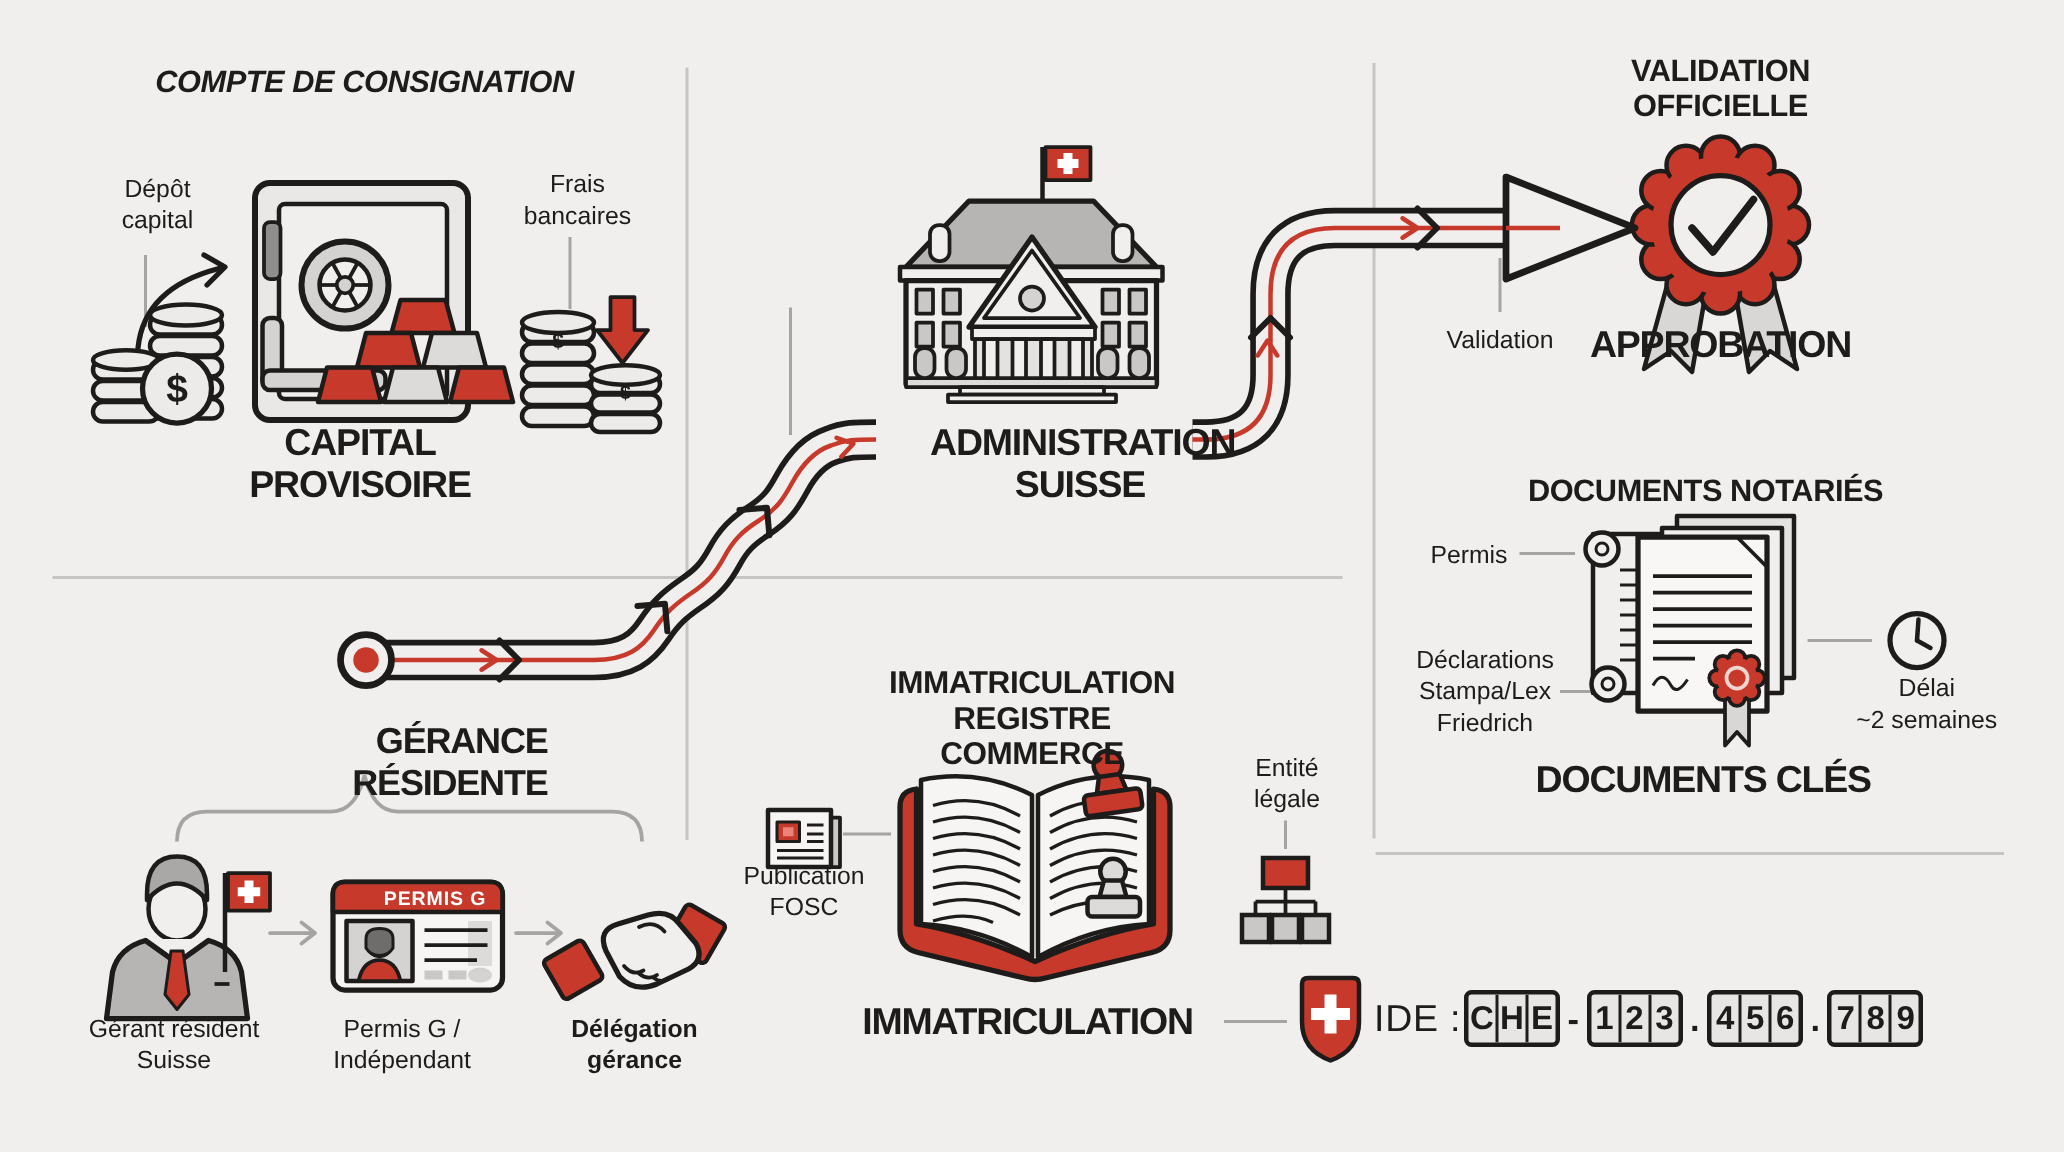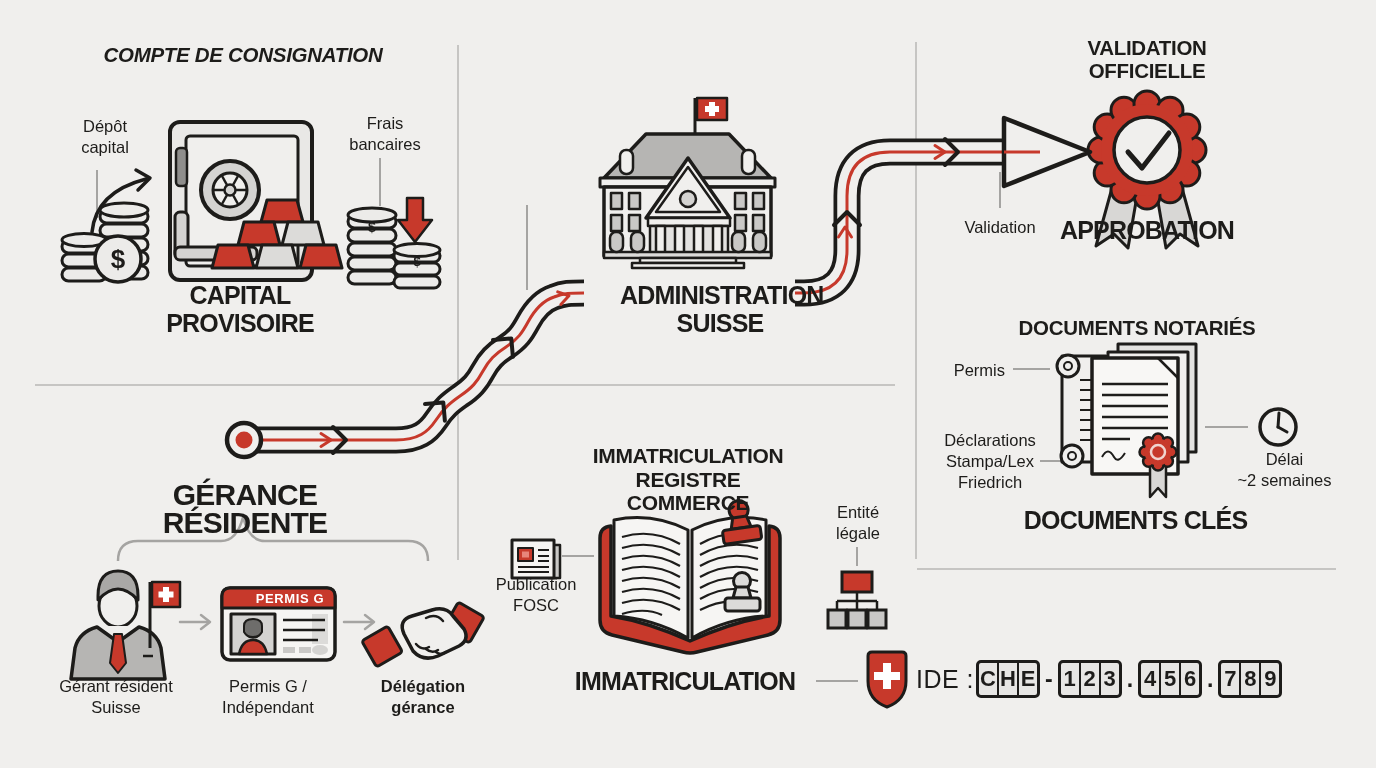--- a/index.html
+++ b/index.html
@@ -400,21 +400,21 @@
 
 <div class="label h1" style="left:1017px;top:288px;width:240px;margin-top:28px;">DOCUMENTS NOTARIÉS</div>
 <div class="label sm right" style="left:905px;top:360px;width:100px;">Permis</div>
 <div class="label sm" style="left:932px;top:430px;width:116px;">Déclarations
 Stampa/Lex
 Friedrich</div>
 <div class="label sm" style="left:1222px;top:449px;width:125px;">Délai
 ~2 semaines</div>
 <div class="label h2" style="left:1013px;top:506px;width:245px;">DOCUMENTS CLÉS</div>
 
-<div class="label h2" style="left:125px;top:481px;width:240px;font-size:30px;">GÉRANCE RÉSIDENTE</div>
+<div class="label h2" style="left:125px;top:481px;width:240px;font-size:24px;text-align:right;">GÉRANCE RÉSIDENTE</div>
 <div class="label sm" style="left:36px;top:676px;width:160px;">Gérant résident
 Suisse</div>
 <div class="label permis" style="left:222px;top:590px;width:136px;">PERMIS G</div>
 <div class="label sm" style="left:188px;top:676px;width:160px;">Permis G /
 Indépendant</div>
 <div class="label sm" style="left:343px;top:676px;width:160px;font-weight:bold;">Délégation
 gérance</div>
 
 <div class="label h1" style="left:573px;top:444px;width:230px;font-size:21px;line-height:23.5px;">IMMATRICULATION
 REGISTRE COMMERCE</div>

